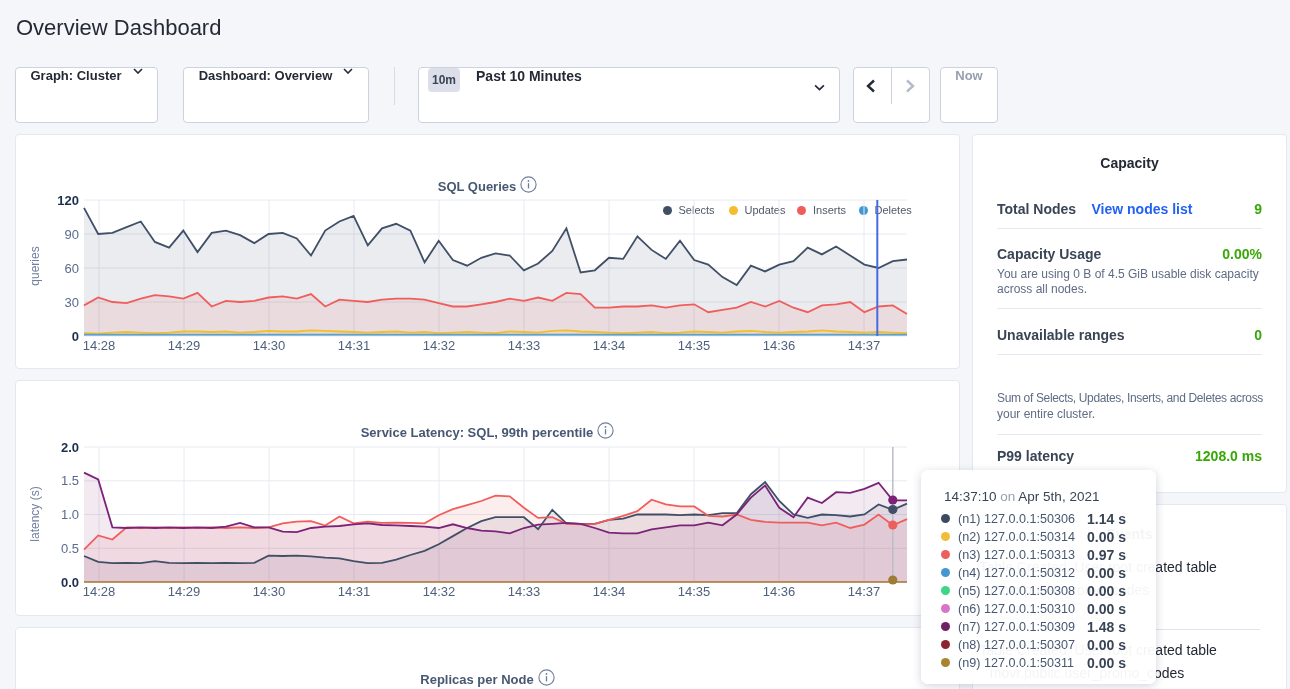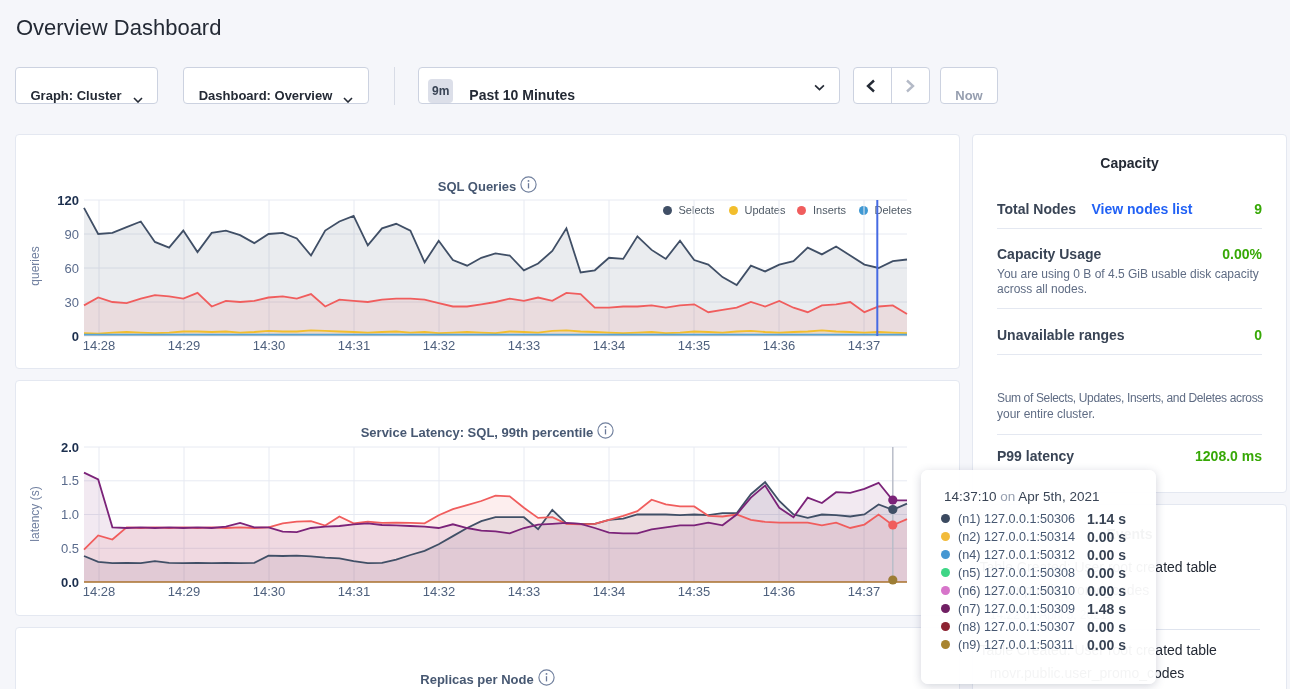--- a/index.html
+++ b/index.html
@@ -1,18 +1,18 @@
 <!DOCTYPE html>
 <html><head><meta charset="utf-8">
 <style>
 * { margin:0; padding:0; box-sizing:border-box; }
 html,body { width:1290px; height:689px; background:#f5f6fa; font-family:"Liberation Sans",sans-serif; position:relative; overflow:hidden; }
 h1 { position:absolute; left:16px; top:15px; font-size:22px; font-weight:400; color:#242a35; }
-.btn { position:absolute; top:67px; height:37px; background:#fff; border:1px solid #ccd2e0; border-radius:4px;
-  display:flex; align-items:flex-end; justify-content:center; font-size:13px; font-weight:bold; color:#242a35; }
+.btn { position:absolute; top:67px; height:56px; background:#fff; border:1px solid #ccd2e0; border-radius:4px;
+  display:flex; align-items:flex-start; justify-content:center; font-size:13px; font-weight:bold; color:#242a35; }
 .chev { margin-left:11px; }
 .vdiv { position:absolute; top:67px; left:394px; width:1px; height:38px; background:#d8dce6; }
 .card { position:absolute; background:#fff; border:1px solid #e4e8f1; border-radius:4px; }
 .ctitle { position:absolute; top:18px; left:0; width:100%; text-align:center; font-size:13px; font-weight:bold; color:#475872;margin-top:23px; }
 .li { position:absolute; top:44px; font-size:11px; color:#4f5a66;margin-top:25px; }
 .ld { display:inline-block; width:9px; height:9px; border-radius:50%; margin-right:7px; vertical-align:-1px; }
 .axl { font-size:13px; fill:#4f617e; font-family:"Liberation Sans",sans-serif; }
 .ayl { font-size:13px; fill:#5a6b8c; font-family:"Liberation Sans",sans-serif; }
 .aylb { font-size:13px; font-weight:bold; fill:#1c2f4e; font-family:"Liberation Sans",sans-serif; }
 .ayt { font-size:12px; fill:#7180a0; font-family:"Liberation Sans",sans-serif; }
@@ -27,21 +27,21 @@
 <h1>Overview Dashboard</h1>
 
 <div class="btn" style="left:15px;width:143px">Graph: Cluster<svg class="chev" width="10" height="6" viewBox="0 0 10 6">
       <path d="M1,1 L5,5 L9,1" fill="none" stroke="#242a35" stroke-width="1.6"></path>
     </svg></div>
 <div class="btn" style="left:183px;width:186px">Dashboard: Overview<svg class="chev" width="10" height="6" viewBox="0 0 10 6">
       <path d="M1,1 L5,5 L9,1" fill="none" stroke="#242a35" stroke-width="1.6"></path>
     </svg></div>
 <div class="vdiv"></div>
 <div class="btn" style="left:418px;width:422px;justify-content:flex-start;padding-left:9px">
-  <span style="background:#dcdfe9;border-radius:4px;padding:5px 4px;font-size:12px;color:#394455">9m</span>
+  <span style="background:#dcdfe9;border-radius:4px;padding:5px 4px;font-size:12px;color:#394455">10m</span>
   <span style="margin-left:16px;font-size:14px">Past 10 Minutes</span>
   <svg width="11" height="7" viewBox="0 0 10 6" style="position:absolute;right:14px;top:16px">
       <path d="M1,1 L5,5 L9,1" fill="none" stroke="#242a35" stroke-width="1.5"></path>
     </svg>
 </div>
 <div class="btn" style="left:853px;width:77px"></div>
 <div style="position:absolute;left:891px;top:68px;width:1px;height:36px;background:#ccd2e0"></div>
 <svg width="10" height="14" viewBox="0 0 10 14" style="position:absolute;left:866px;top:79px">
     <path d="M8,1.5 L2,7 L8,12.5" fill="none" stroke="#242a35" stroke-width="2.4"></path>
   </svg>
@@ -210,20 +210,25 @@
         <span class="ttd" style="background:#3b4a60"></span>
         <span class="ttl">(n1) 127.0.0.1:50306</span>
         <span class="ttv">1.14 <span class="tts">s</span></span>
       </div>
       <div class="ttr">
         <span class="ttd" style="background:#f2bb3a"></span>
         <span class="ttl">(n2) 127.0.0.1:50314</span>
         <span class="ttv">0.00 <span class="tts">s</span></span>
       </div>
       <div class="ttr">
+        <span class="ttd" style="background:#ef5e5e"></span>
+        <span class="ttl">(n3) 127.0.0.1:50313</span>
+        <span class="ttv">0.97 <span class="tts">s</span></span>
+      </div>
+      <div class="ttr">
         <span class="ttd" style="background:#4597d2"></span>
         <span class="ttl">(n4) 127.0.0.1:50312</span>
         <span class="ttv">0.00 <span class="tts">s</span></span>
       </div>
       <div class="ttr">
         <span class="ttd" style="background:#3ed686"></span>
         <span class="ttl">(n5) 127.0.0.1:50308</span>
         <span class="ttv">0.00 <span class="tts">s</span></span>
       </div>
       <div class="ttr">

